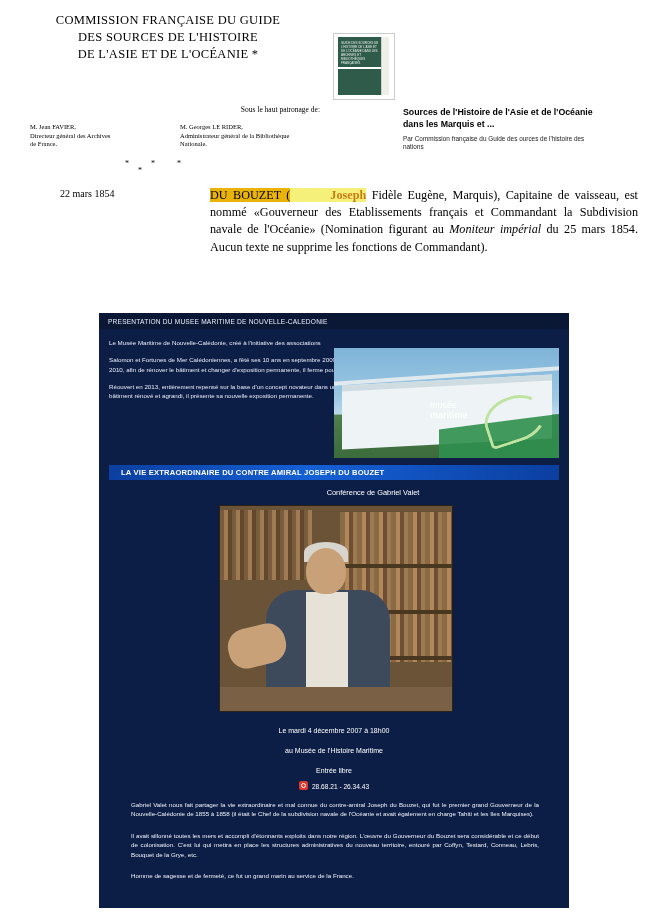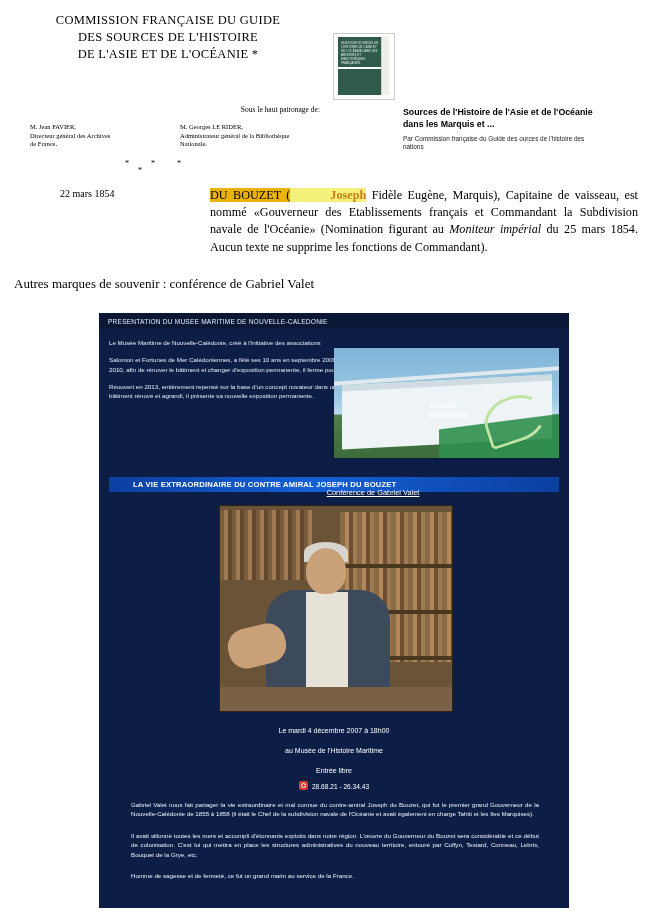--- a/index.html
+++ b/index.html
@@ -272,33 +272,31 @@
     top: 152px;
     width: 450px;
     height: 15px;
     background: linear-gradient(90deg,#0b3fa0 0%, #1560d6 45%, #0b3fa0 100%);
     color: #ffffff;
     font-size: 7.6px;
     font-weight: bold;
     letter-spacing: 0.2px;
     display: flex;
     align-items: center;
-    padding-left: 24px;
+    padding-left: 12px;
     box-sizing: border-box;
-    margin-top: 12px;
   }
   .conf-line {
     position: absolute;
     left: 0;
     top: 175px;
     width: 548px;
     text-align: center;
     font-size: 7.4px;
     color: #ffffff;
-    text-decoration: underline;
   }
 
   .portrait {
     position: absolute;
     left: 120px;
     top: 192px;
     width: 232px;
     height: 205px;
     background: #5a4632;
     overflow: hidden;
@@ -485,21 +483,20 @@
   </div>
 
   <div class="book-caption">
     <div class="bc-title">Sources de l'Histoire de l'Asie et de l'Océanie dans les Marquis et ...</div>
     <div class="bc-sub">Par Commission française du Guide des ources de l'histoire des nations</div>
   </div>
 
   <div class="entry-date">22 mars 1854</div>
   <div class="entry-body"><span class="hl-yellow">DU BOUZET</span><span class="hl-yellow"> (</span><span class="hl-name">Joseph</span><span> Fidèle Eugène, Marquis), Capitaine de vaisseau, est nommé «Gouverneur des Etablissements français et Commandant la Subdivision navale de l'Océanie» (Nomination figurant au </span><span class="it">Moniteur impérial</span><span> du 25 mars 1854. Aucun texte ne supprime les fonctions de Commandant).</span></div>
 
-  <div class="souvenir-line">Autres marques de souvenir : conférence de Gabriel Valet</div>
 
   <div class="poster">
     <div class="poster-head">PRESENTATION DU MUSEE MARITIME DE NOUVELLE-CALEDONIE</div>
 
     <div class="poster-text">
       <p>Le Musée Maritime de Nouvelle-Calédonie, créé à l'initiative des associations</p>
       <p>Salomon et Fortunes de Mer Calédoniennes, a fêté ses 10 ans en septembre 2009. En 2010, afin de rénover le bâtiment et changer d'exposition permanente, il ferme pour 3 ans.</p>
       <p>Réouvert en 2013, entièrement repensé sur la base d'un concept novateur dans un bâtiment rénové et agrandi, il présente sa nouvelle exposition permanente.</p>
     </div>
 

